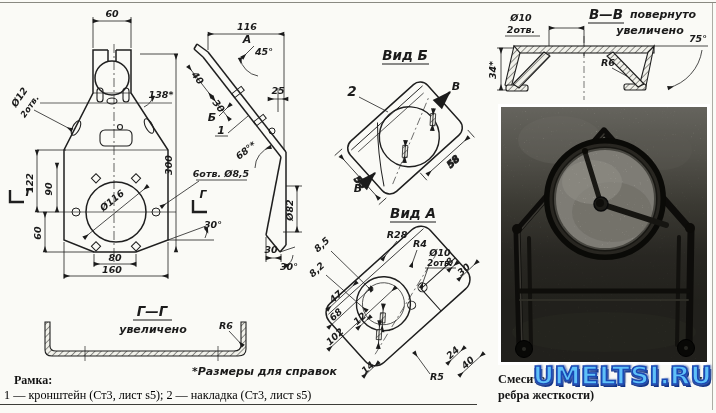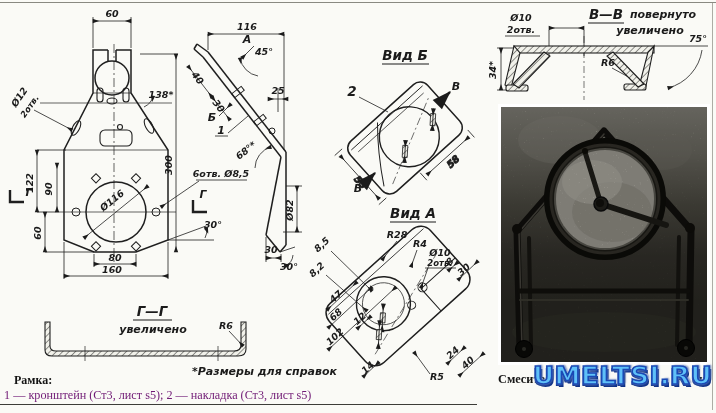--- a/index.html
+++ b/index.html
@@ -4,21 +4,21 @@
 <style>
   html,body{margin:0;padding:0;}
   body{width:716px;height:413px;background:#fafaf6;overflow:hidden;position:relative;
        font-family:"DejaVu Sans",sans-serif;}
   .page{position:absolute;inset:0;border-radius:32px;}
   .top-line{position:absolute;left:0;top:2px;width:716px;height:1px;background:#74746c;opacity:.85;}
   .right-line{position:absolute;left:712px;top:2px;width:1px;height:408px;background:#8a8a82;opacity:.7;}
   svg text{font-family:"DejaVu Sans",sans-serif;font-style:italic;font-weight:bold;fill:#1b1b1b;}
   .t9{font-size:9.5px;} .t8{font-size:8.5px;} .t11{font-size:11px;} .t13{font-size:13.5px;}
   .cap-left-title{position:absolute;left:14px;top:373px;font:bold 12px "Liberation Serif",serif;color:#141414;}
-  .cap-left-text{position:absolute;left:4px;top:388px;font:12.2px "Liberation Serif",serif;color:#701a75;white-space:nowrap;}
+  .cap-left-text{position:absolute;left:4px;top:388px;font:12.2px "Liberation Serif",serif;color:#000000;white-space:nowrap;}
   .cap-rule{position:absolute;left:0;top:404px;width:477px;height:1.3px;background:#3c3c38;}
   .cap-right{position:absolute;left:498px;top:372px;width:212px;font:bold 12.3px "Liberation Serif",serif;color:#161616;}
   .cap-right .l1{position:relative;height:16px;}
   .cap-right .l1 .endch{position:absolute;right:4px;top:0;}
   .watermark{position:absolute;left:533px;top:361px;z-index:5;
      font:bold 26px "DejaVu Sans",sans-serif;letter-spacing:.5px;color:#5fc0f8;
      -webkit-text-stroke:1.7px #1a49b4;
      text-shadow:0 0 3px #eaf6ff,2px 3px 0 #0d2f86,-1px 2px 0 #0d2f86,2px -1px 2px rgba(13,47,134,.6);
      transform:scaleY(.92);}
 </style>
@@ -370,16 +370,17 @@
 
 <div class="cap-left-title">Рамка:</div>
 <div class="cap-left-text">1 — кронштейн (Ст3, лист s5); 2 — накладка (Ст3, лист s5)</div>
 <div class="cap-rule"></div>
 
 <div class="cap-right">
   <div class="l1">
     <span>Смесител</span>
     <span class="endch">и</span>
   </div>
+  <div>ребра жесткости)</div>
 </div>
 
 <div class="watermark">UMELTSI.RU</div>
 </div>
 
 </body></html>

